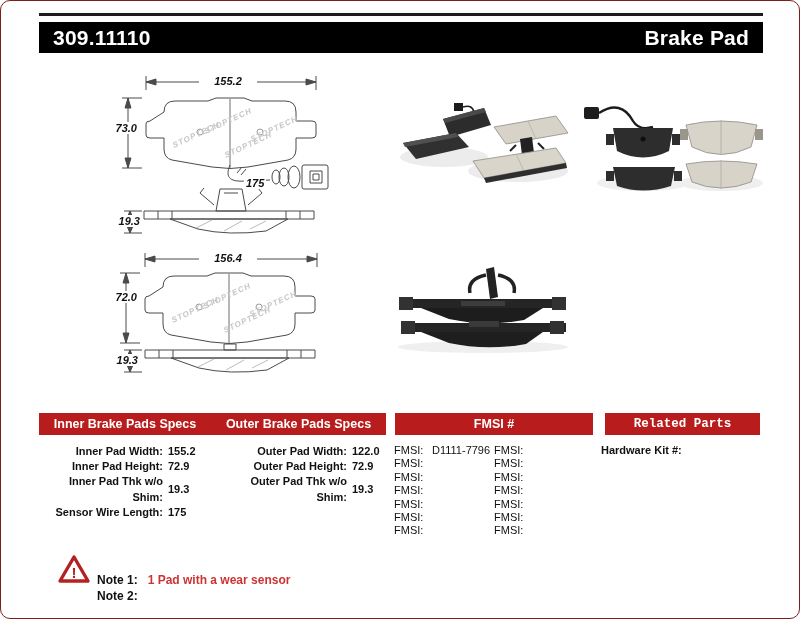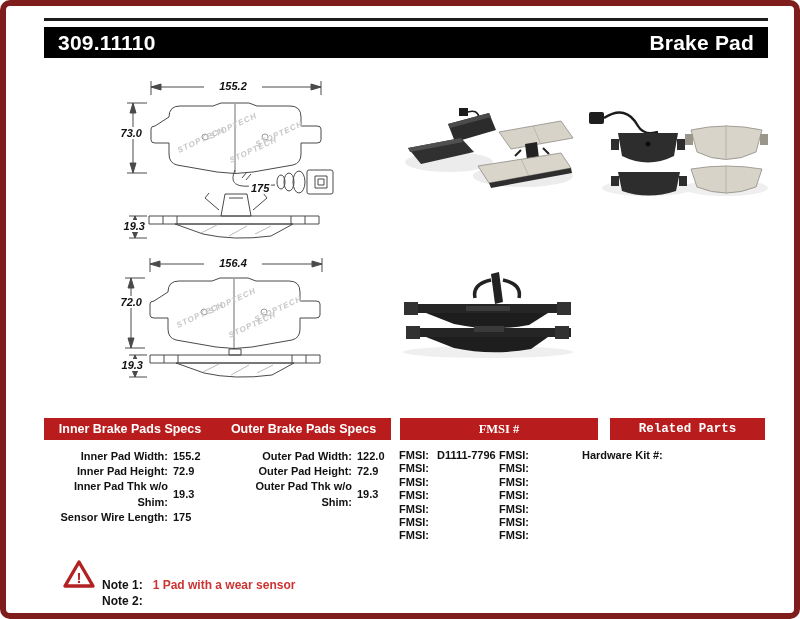--- a/index.html
+++ b/index.html
@@ -1,17 +1,17 @@
 <!DOCTYPE html>
 <html><head>
 <meta charset="utf-8">
 <style>
   html,body{margin:0;padding:0;background:#fff;}
   .page{position:relative;width:800px;height:619px;background:#fff;
-        font-family:"Liberation Sans",sans-serif;border:6px solid #7f1d1d;
+        font-family:"Liberation Sans",sans-serif;border:1px solid #7f1d1d;
         border-radius:10px;box-sizing:border-box;overflow:hidden;color:#111;}
   
   .topline{position:absolute;left:38px;top:12px;width:724px;height:3px;background:#1c1c1c;}
   .header-bar{position:absolute;left:38px;top:21px;width:724px;height:31px;background:#000;
               color:#fff;display:flex;justify-content:space-between;align-items:center;
               padding:0 14px;box-sizing:border-box;}
   .header-bar span{font-size:21px;font-weight:bold;letter-spacing:.2px;}
   
   svg{position:absolute;overflow:visible;}
   .dwg path,.dwg rect,.dwg line,.dwg ellipse,.dwg circle,.dwg polyline{vector-effect:non-scaling-stroke;}
@@ -19,40 +19,40 @@
        background:#fff;padding:0 2px;white-space:nowrap;}
   .dim.c{text-align:center;}
   .dim.r{text-align:right;}
   .wm{font:italic bold 8px "Liberation Sans",sans-serif;fill:#c6c6c6;letter-spacing:1px;}
   
   .col-headers{position:absolute;left:38px;top:412px;width:724px;height:22px;display:flex;}
   .hcell{background:#b91c1c;color:#fff;font-weight:bold;font-size:12.5px;height:22px;
          display:flex;align-items:center;justify-content:center;}
   .h-inner{width:172px;}
   .h-outer{width:175px;}
-  .h-fmsi{width:198px;margin-left:9px;font-family:Liberation Serif, serif;}
+  .h-fmsi{width:198px;margin-left:9px;}
   .h-rel{width:155px;margin-left:12px;font-family:Liberation Mono, monospace;}
   
   .spec-col{position:absolute;top:443px;font-size:11px;font-weight:bold;line-height:15.2px;}
   .spec-col.inner{left:38px;}
   .spec-col.outer{left:220px;}
   .spec-row{display:flex;align-items:center;}
   .spec-row .lab{display:block;text-align:right;}
   .spec-col.inner .lab{width:124px;}
   .spec-col.outer .lab{width:126px;}
   .spec-row .val{margin-left:5px;}
   
-  .fmsi{position:absolute;left:393px;top:443px;width:200px;font-size:11px;font-weight:bold;
+  .fmsi{position:absolute;left:393px;top:443px;width:200px;font-size:11px;font-weight:normal;
         line-height:13.4px;display:flex;}
   .fmsi-col{width:104px;}
   .fmsi-row{display:flex;}
   .fmsi-row .lab{width:35px;}
   .fmsi-row .val{margin-left:3px;}
   
-  .related{position:absolute;left:576px;top:443px;font-size:11px;font-weight:bold;}
+  .related{position:absolute;left:600px;top:443px;font-size:11px;font-weight:bold;}
   
   .warn-tri{position:absolute;left:57px;top:553px;}
   .note-line{position:absolute;left:96px;font-size:12px;font-weight:bold;white-space:nowrap;margin-top:17px;}
   .note1{top:555px;} .note2{top:571px;}
   .note-red{color:#cc3333;margin-left:10px;}
 </style>
 </head>
 <body>
 
 <div class="page">

